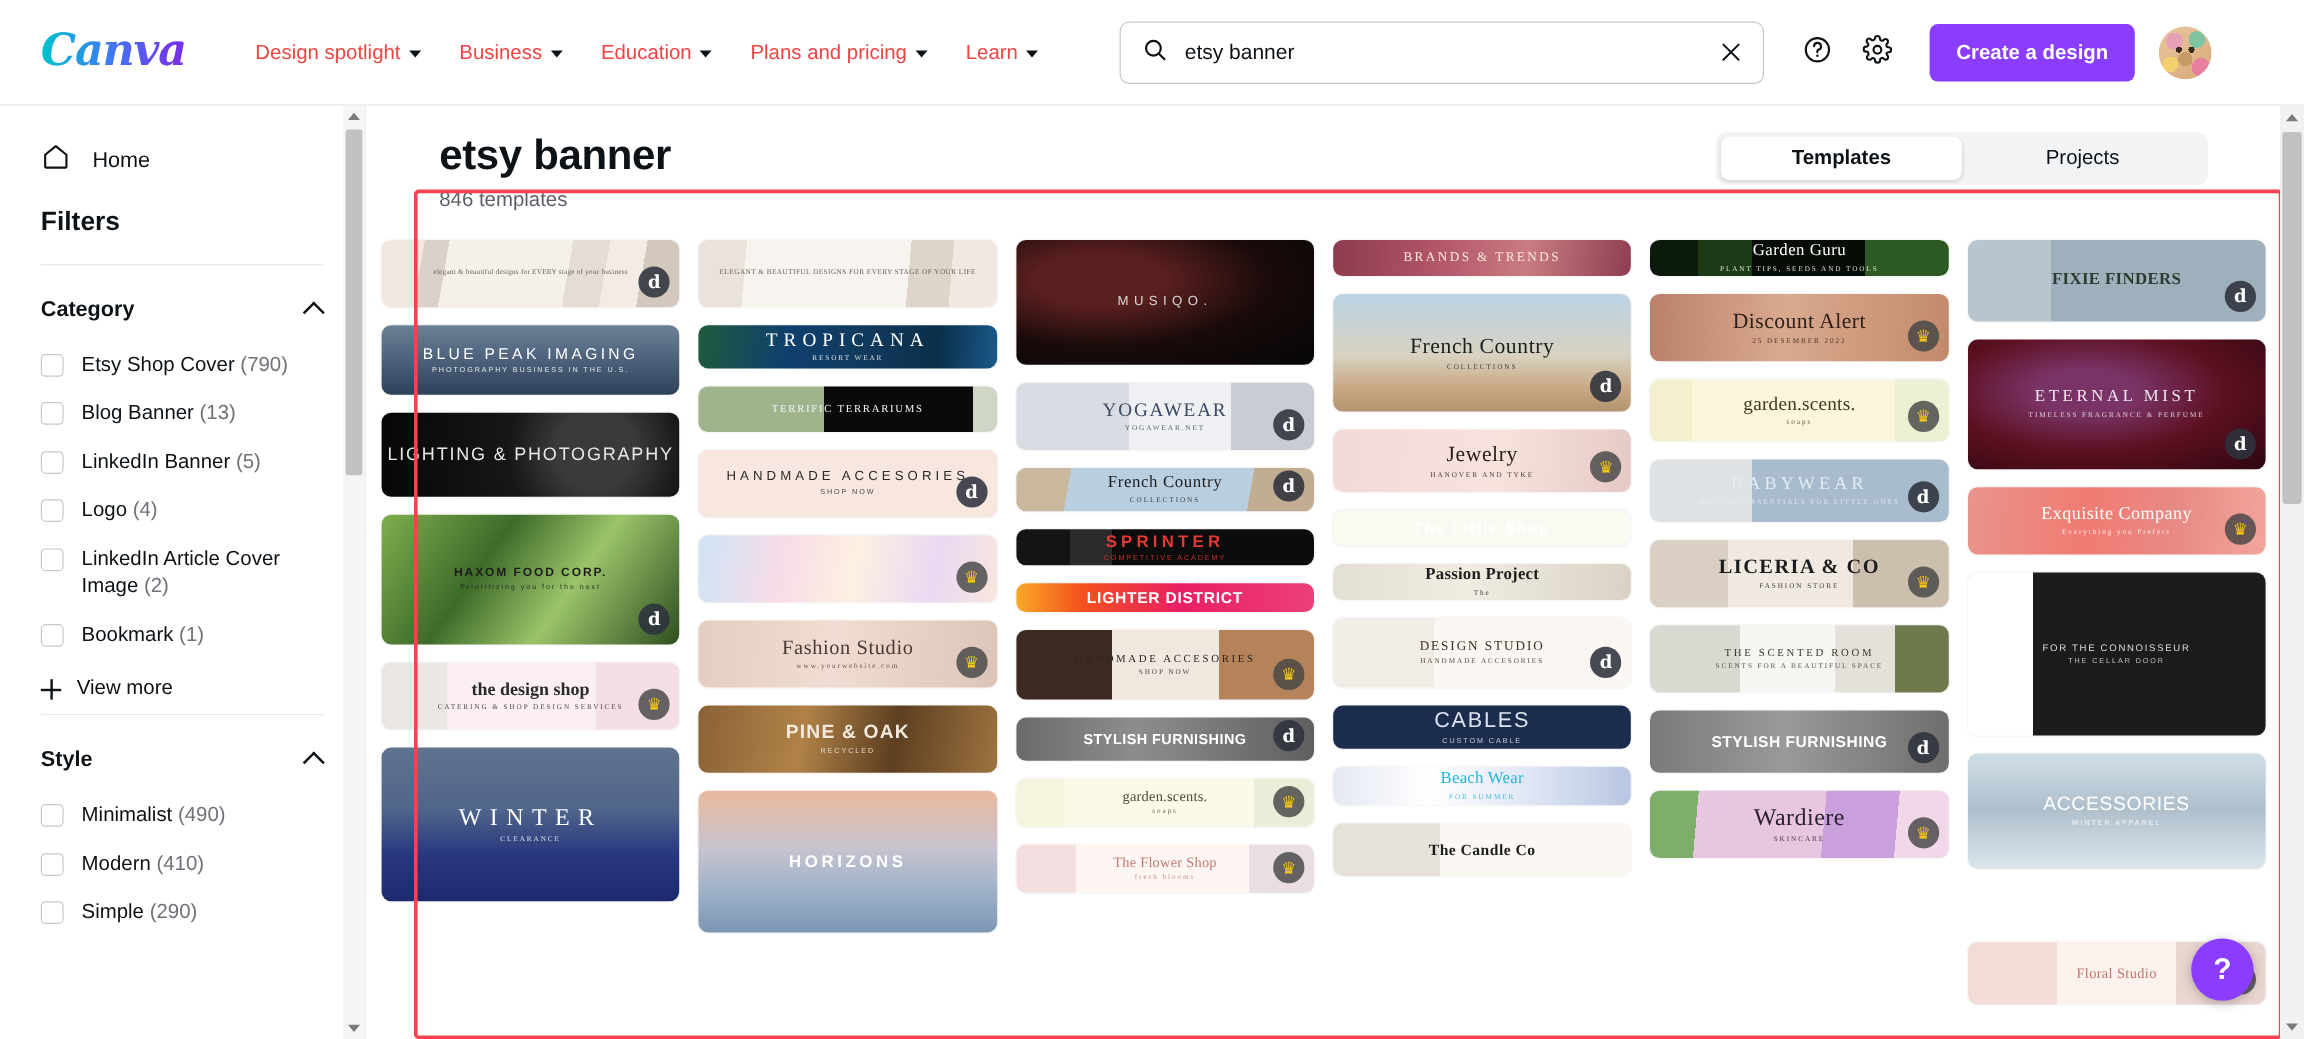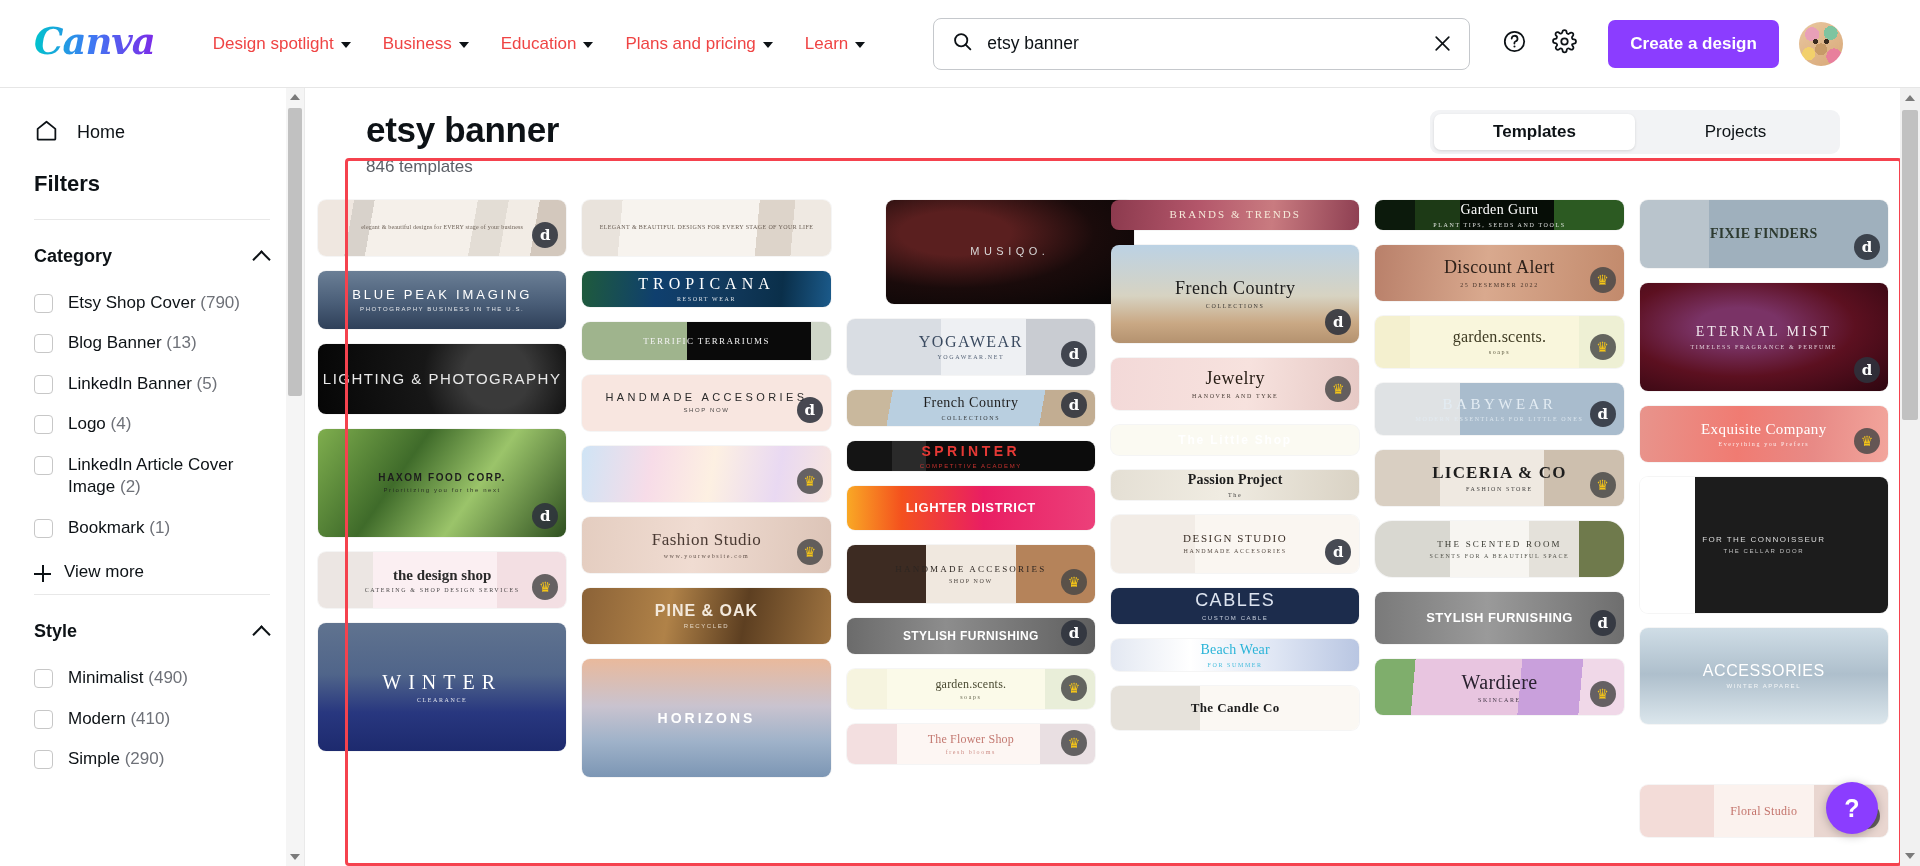--- a/index.html
+++ b/index.html
@@ -352,21 +352,21 @@
 
   .t-fashionmood { background: linear-gradient(95deg,#e9e3dc 0 16%, #f7f3ee 16% 70%, #ddd4ca 70% 84%, #efe9e2 84% 100%); }
   .t-tropicana { background: linear-gradient(95deg,#1f5b3c 0%,#0f3f6e 30%,#123a5e 55%,#0a2f4a 80%,#1b5a8a 100%); }
   .t-terrarium { background: linear-gradient(90deg,#9fb48d 0 42%, #0a0a0a 42% 92%, #cfd6c8 92% 100%); }
   .t-handmade { background: #f8e6e0; }
   .t-summer { background: linear-gradient(100deg,#cfe4f5 0%,#f7dce8 28%,#fdf0e2 52%,#e9d9f2 78%,#f8e6df 100%); }
   .t-fashionstudio { background: linear-gradient(95deg,#e4cdc0 0%,#f0dcd2 45%,#dcc4b7 100%); }
   .t-pineoak { background: linear-gradient(100deg,#8b6237 0%,#b08248 35%,#5d3f21 65%,#9e7340 100%); }
   .t-horizons { background: linear-gradient(180deg,#e9b99c 0%,#c9c3cf 40%,#9fb2c9 70%,#7c96b4 100%); }
 
-  .t-musiqo { background: radial-gradient(ellipse at 28% 32%, #5a1f1f 0 22%, #1a0b0b 55%, #050505 100%); margin-left: 39px; }
+  .t-musiqo { background: radial-gradient(ellipse at 28% 32%, #5a1f1f 0 22%, #1a0b0b 55%, #050505 100%); }
   .t-yogawear { background: linear-gradient(90deg,#d9dde3 0 38%, #eef0f3 38% 72%, #c9ccd2 72% 100%); }
   .t-frenchcountry2 { background: linear-gradient(100deg,#c9b89d 0 18%, #b9cfe0 18% 78%, #c2ad92 78% 100%); }
   .t-sprinter { background: linear-gradient(90deg,#141414 0 18%, #2a2a2a 18% 32%, #0c0c0c 32% 100%); }
   .t-lighter { background: linear-gradient(90deg,#f9a825 0%,#f4511e 22%,#e91e63 55%,#ec407a 100%); }
   .t-designstudio { background: linear-gradient(90deg,#3d2b22 0 32%, #f0e8df 32% 68%, #b5835a 68% 100%); }
   .t-stylish { background: linear-gradient(90deg,#6b6b6b 0%,#8d8d8d 40%,#5f5f5f 100%); }
   .t-gardenscents2 { background: linear-gradient(90deg,#f6f4df 0 16%, #fbfae9 16% 80%, #e9eed9 80% 100%); }
   .t-flowershop { background: linear-gradient(90deg,#f3dfe0 0 20%, #fdf6f3 20% 78%, #e9dfe2 78% 100%); }
 
   .t-brands { background: linear-gradient(95deg,#8c3a4e 0%,#b3566a 35%,#c97b80 65%,#8e3f52 100%); }
@@ -377,21 +377,21 @@
   .t-designstudio2 { background: linear-gradient(90deg,#f2ece6 0 34%, #faf6f1 34% 100%); }
   .t-cables { background: #1c2c4c; }
   .t-beachwear { background: linear-gradient(90deg,#e3e8f2 0%,#ffffff 32%,#dfe6f4 66%,#b9c6e2 100%); }
   .t-candle { background: linear-gradient(90deg,#e6e2db 0 36%, #fbf8f3 36% 100%); }
 
   .t-gardenguru { background: linear-gradient(90deg,#0c1a0c 0 16%, #1d3a16 16% 34%, #060d06 34% 72%, #2c5a22 72% 100%); }
   .t-discount { background: linear-gradient(95deg,#b9806a 0%,#d9a98e 45%,#c28a6c 100%); }
   .t-gardenscents { background: linear-gradient(90deg,#f4f0cf 0 14%, #f9f6dc 14% 82%, #eef0d4 82% 100%); }
   .t-babywear { background: linear-gradient(90deg,#dfe2e4 0 34%, #a9bccd 34% 100%); }
   .t-liceria { background: linear-gradient(90deg,#d9cfc2 0 26%, #efe9e1 26% 68%, #cdbfae 68% 100%); }
-  .t-scented { background: linear-gradient(90deg,#d9d8d1 0 30%, #f7f5f1 30% 62%, #e4e1da 62% 82%, #6f7a4c 82% 100%); border-radius: 17px; }
+  .t-scented { background: linear-gradient(90deg,#d9d8d1 0 30%, #f7f5f1 30% 62%, #e4e1da 62% 82%, #6f7a4c 82% 100%); }
   .t-stylish2 { background: linear-gradient(90deg,#7a7a7a 0%,#9a9a9a 45%,#6e6e6e 100%); }
   .t-skincare { background: linear-gradient(95deg,#7fae6c 0 16%, #e8c5e0 16% 58%, #c9a0dc 58% 82%, #f0d8e8 82% 100%); }
 
   .t-fixie { background: linear-gradient(90deg,#b9c4cc 0 28%, #9fb0bd 28% 100%); }
   .t-eternal { background: radial-gradient(ellipse at 40% 40%, #7a3366 0 20%, #5c1020 55%, #2e0610 100%); }
   .t-exquisite { background: linear-gradient(95deg,#e8948c 0%,#f07b72 40%,#e88a86 70%,#f2a59c 100%); }
   .t-cellar { background: linear-gradient(90deg,#ffffff 0 22%, #1c1c1c 22% 100%); }
   .t-accessories { background: linear-gradient(180deg,#cfdde6 0%,#aebfcc 48%,#dbe6ec 100%); }
   .t-florals { background: linear-gradient(90deg,#f3dcd8 0 30%, #fbf2ee 30% 70%, #e9d6d0 70% 100%); }
 </style>
@@ -628,21 +628,21 @@
           <div class="label" style="color: rgb(58, 74, 96); font-size: 16px; letter-spacing: 1.5px; font-weight: normal; font-family: &quot;Liberation Serif&quot;, serif;">YOGAWEAR<span class="sublabel" style="font-family: &quot;Liberation Serif&quot;, serif;">YOGAWEAR.NET</span></div>
           <div class="badge dollar">d</div>
         </div>
         <div class="card t-frenchcountry2" style="height: 36px;">
           <div class="label" style="color: rgb(29, 29, 29); font-size: 14px; letter-spacing: 0.5px; font-weight: normal; font-family: &quot;Liberation Serif&quot;, serif;">French Country<span class="sublabel" style="font-family: &quot;Liberation Serif&quot;, serif;">COLLECTIONS</span></div>
           <div class="badge dollar">d</div>
         </div>
         <div class="card t-sprinter" style="height: 30px;">
           <div class="label" style="color: rgb(229, 57, 53); font-size: 14px; letter-spacing: 3.5px; font-weight: bold; font-family: &quot;Liberation Sans&quot;, sans-serif;">SPRINTER<span class="sublabel" style="font-family: &quot;Liberation Sans&quot;, sans-serif;">COMPETITIVE ACADEMY</span></div>
         </div>
-        <div class="card t-lighter" style="height: 44px;">
+        <div class="card t-lighter" style="height: 24px;">
           <div class="label" style="color: rgb(255, 255, 255); font-size: 13px; letter-spacing: 0.6px; font-weight: bold; font-family: &quot;Liberation Sans&quot;, sans-serif;">LIGHTER DISTRICT</div>
         </div>
         <div class="card t-designstudio" style="height: 58px;">
           <div class="label" style="color: rgb(45, 38, 34); font-size: 9px; letter-spacing: 2.2px; font-weight: normal; font-family: &quot;Liberation Serif&quot;, serif;">HANDMADE ACCESORIES<span class="sublabel" style="font-family: &quot;Liberation Serif&quot;, serif;">SHOP NOW</span></div>
           <div class="badge pro">♛</div>
         </div>
         <div class="card t-stylish" style="height: 36px;">
           <div class="label" style="color: rgb(255, 255, 255); font-size: 12px; letter-spacing: 0.4px; font-weight: bold; font-family: &quot;Liberation Sans&quot;, sans-serif;">STYLISH FURNISHING</div>
           <div class="badge dollar">d</div>
         </div>

